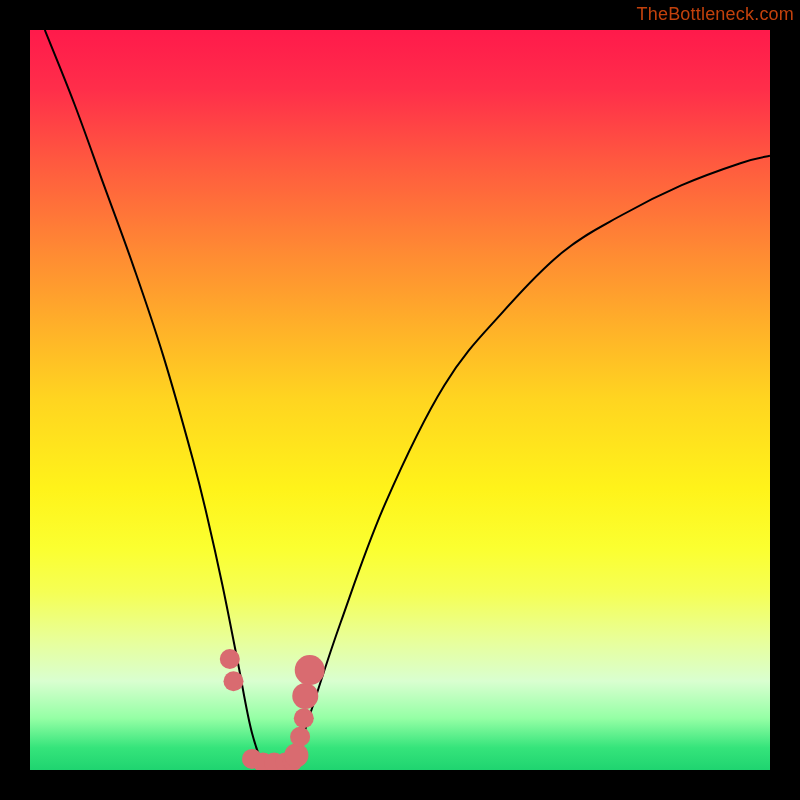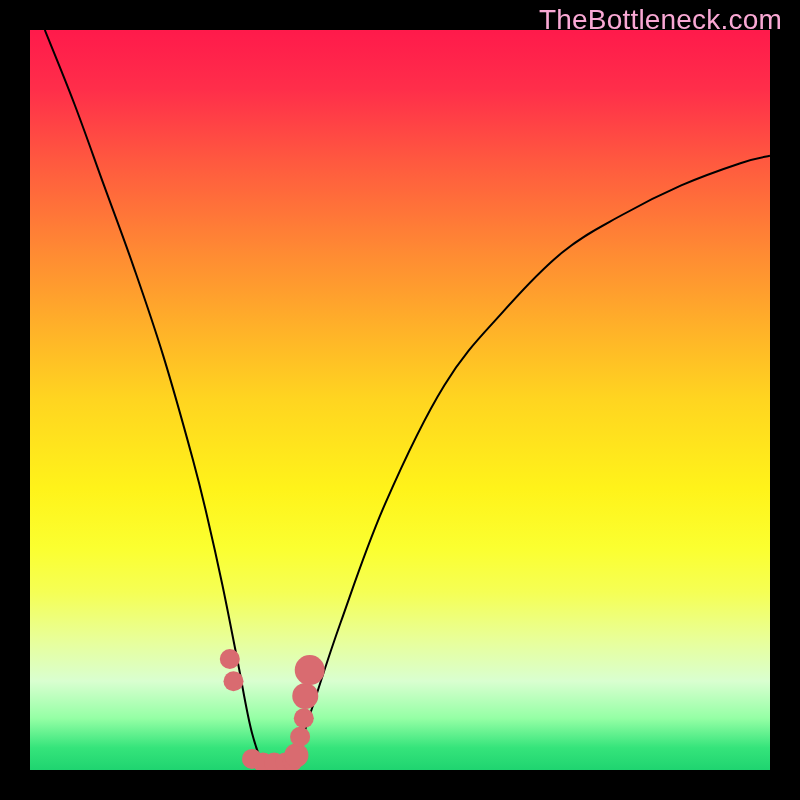--- a/index.html
+++ b/index.html
@@ -44,23 +44,23 @@
       #e9ff95 82%,
       #d9ffd0 88%,
       #95ffa5 93%,
       #35e47b 97%,
       #1fd470 100%
     );
   }
   .watermark {
     position: absolute;
     top: 4px;
-    right: 18px;
-    color: #f9a8d4;
-    font-size: 28px;
+    right: 6px;
+    color: #c2410c;
+    font-size: 18px;
     font-weight: 500;
     letter-spacing: 0.2px;
   }
   svg.curve {
     position: absolute;
     inset: 0;
     width: 100%;
     height: 100%;
   }
 </style>

